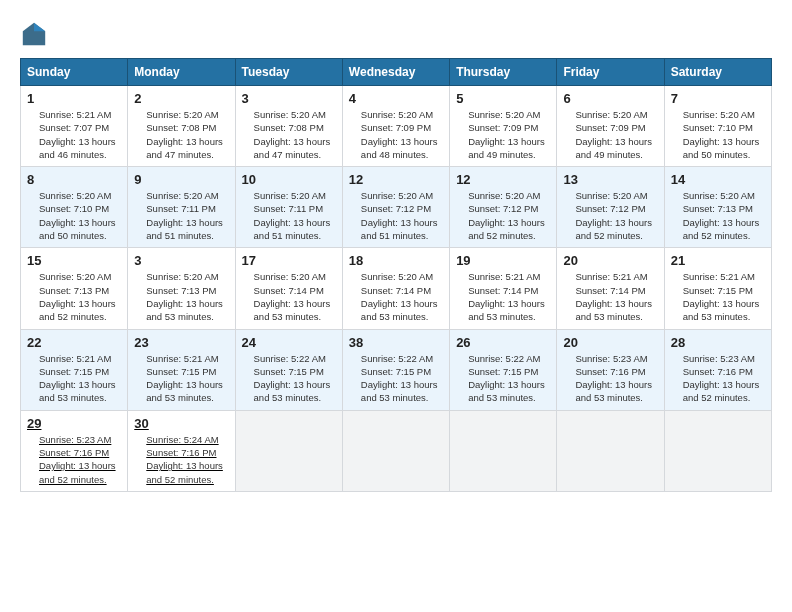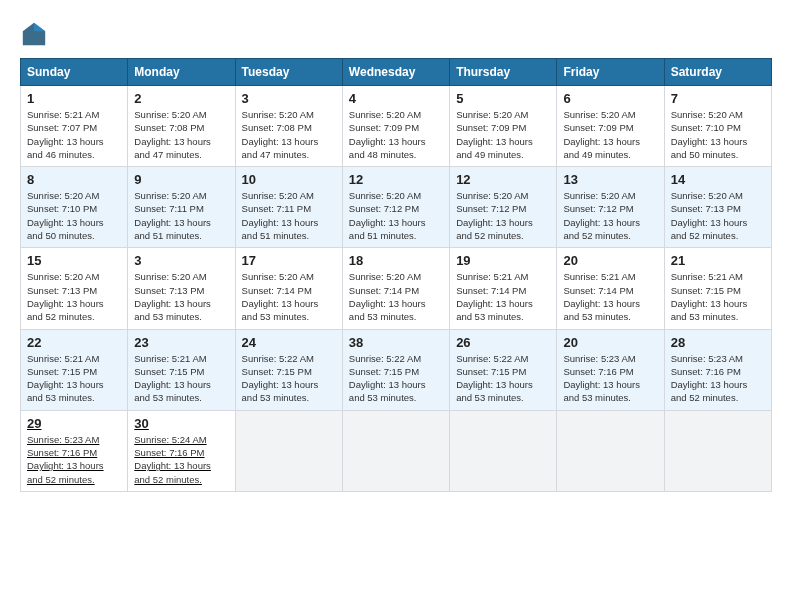--- a/index.html
+++ b/index.html
@@ -85,20 +85,21 @@
       font-size: 13px;
       font-weight: bold;
       color: #222;
       display: block;
       margin-bottom: 2px;
     }
     .day-info {
       font-size: 9.5px;
       color: #333;
       line-height: 1.4;
+      margin-left: 12px;
     }
     .empty-cell {
       background: #f2f3f4 !important;
     }
     .last-row td {
       background: #f2f3f4;
     }
     .last-row td.has-data {
       background: #eaf4fc;
       text-decoration: underline;

